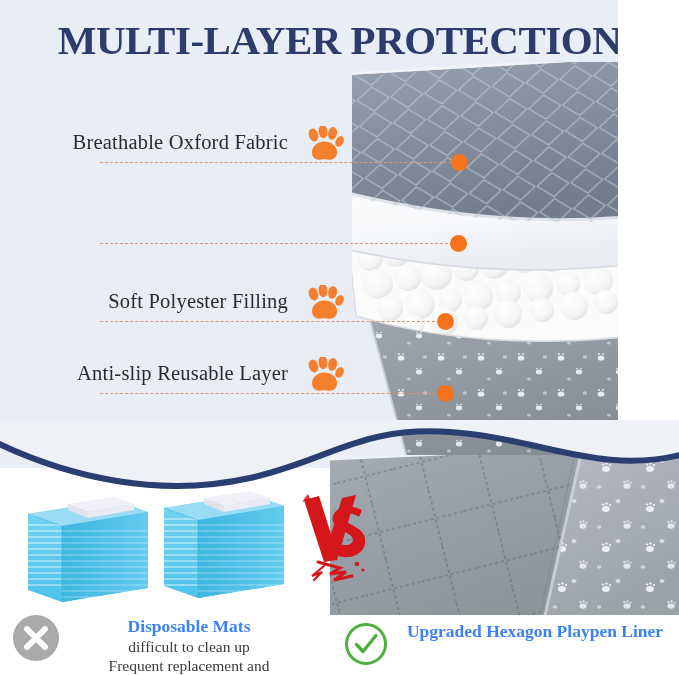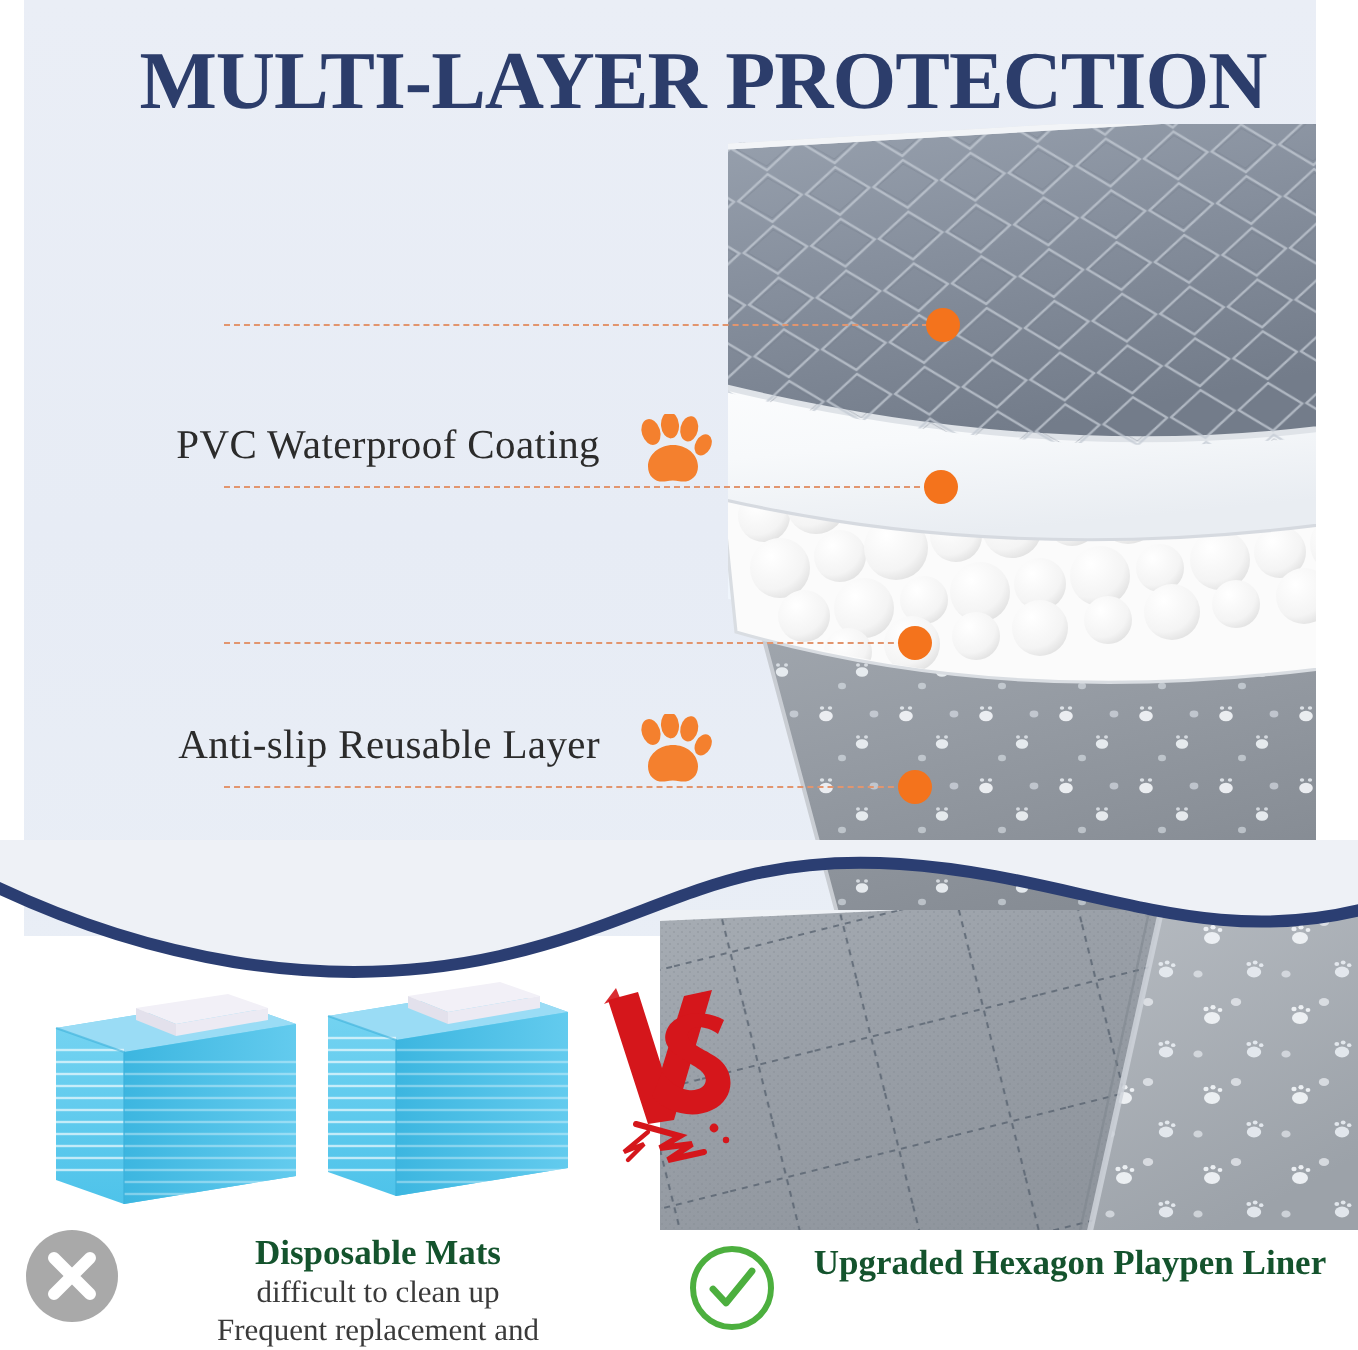--- a/index.html
+++ b/index.html
@@ -5,24 +5,23 @@
   html,body{margin:0;padding:0;}
   body{
     width:679px;height:675px;overflow:hidden;
     background:#ffffff;
     font-family:"Liberation Serif", serif;
   }
   #stage{position:relative;width:679px;height:675px;overflow:hidden;background:#ffffff;}
 
   
   #top-section{
-    position:absolute;left:12px;top:0;width:618px;height:480px;
+    position:absolute;left:0;top:0;width:618px;height:480px;
     background:linear-gradient(180deg,#eaeef6 0%,#e7ecf5 55%,#e9eef6 100%);
     overflow:hidden;
-    padding-left:28px;
   }
   #title{
     position:absolute;left:0;top:16px;width:679px;text-align:center;
     font-family:"Liberation Serif", serif;
     font-weight:bold;
     font-size:41px;
     letter-spacing:-0.5px;
     color:#2c3d6b;
     white-space:nowrap;
   }
@@ -69,21 +68,21 @@
   }
 
   .mats{position:absolute;}
   .vs{
     position:absolute;left:300px;top:492px;width:74px;height:90px;
   }
 
   .badge{position:absolute;}
   .cap-title{
     font-family:"Liberation Serif", serif;
-    font-weight:bold;font-size:17.5px;color:#14532d;white-space:nowrap;
+    font-weight:bold;font-size:17.5px;color:#3b82f6;white-space:nowrap;
   }
   .cap-sub{
     font-family:"Liberation Serif", serif;
     font-size:15.5px;color:#3a3a3a;line-height:19px;
   }
   .cap-block{position:absolute;text-align:center;}
 </style>
 </head>
 <body>
 
@@ -222,38 +221,50 @@
         <g>
           <path d="M-12 12 L327 -8 L327 148 Q170 174 -8 130 Z" fill="url(#gFab)" stroke="#dfe3e8" stroke-width="3"></path>
           <g clip-path="url(#clipFab)">
             <rect x="-20" y="-20" width="360" height="210" fill="url(#pDiamond)" opacity="0.9"></rect>
           </g>
           <path d="M-12 12 L327 -8" fill="none" stroke="#f2f4f7" stroke-width="3"></path>
         </g>
       </svg>
     </div>
 
-    <div class="lead" style="left:100px;top:162px;width:362px;"></div>
-    <div class="dot" style="left:451px;top:154px;"></div>
-
-    <div class="feature-row" style="top:212px;">
-      <div class="feature-label">PVC Waterproof Coating</div>
+    <div class="feature-row" style="top:131px;">
+      <div class="feature-label">Breathable Oxford Fabric</div>
       <div class="paw">
         <svg width="40" height="38" viewBox="0 0 40 38">
           <ellipse cx="9.5" cy="9" rx="4.6" ry="6.6" fill="#f4802e" transform="rotate(-18 9.5 9)"></ellipse>
           <ellipse cx="19" cy="5.6" rx="4.5" ry="6.6" fill="#f4802e" transform="rotate(-5 19 5.6)"></ellipse>
           <ellipse cx="28.6" cy="7.4" rx="4.4" ry="6.4" fill="#f4802e" transform="rotate(12 28.6 7.4)"></ellipse>
           <ellipse cx="35.6" cy="15.4" rx="3.9" ry="5.6" fill="#f4802e" transform="rotate(28 35.6 15.4)"></ellipse>
           <path d="M20.5 15.5 C27.5 15.5 33 20.4 33 26.2 C33 31.6 28.6 34.6 23.6 33.6 C21.6 33.2 19.2 33.2 17.2 33.6 C12.2 34.6 8 31.6 8 26.2 C8 20.4 13.5 15.5 20.5 15.5 Z" fill="#f4802e"></path>
         </svg>
       </div>
     </div>
+    <div class="lead" style="left:100px;top:162px;width:362px;"></div>
+    <div class="dot" style="left:451px;top:154px;"></div>
+
     <div class="lead" style="left:100px;top:243px;width:358px;"></div>
     <div class="dot" style="left:450px;top:235px;"></div>
 
+    <div class="feature-row" style="top:290px;">
+      <div class="feature-label">Soft Polyester Filling</div>
+      <div class="paw">
+        <svg width="40" height="38" viewBox="0 0 40 38">
+          <ellipse cx="9.5" cy="9" rx="4.6" ry="6.6" fill="#f4802e" transform="rotate(-18 9.5 9)"></ellipse>
+          <ellipse cx="19" cy="5.6" rx="4.5" ry="6.6" fill="#f4802e" transform="rotate(-5 19 5.6)"></ellipse>
+          <ellipse cx="28.6" cy="7.4" rx="4.4" ry="6.4" fill="#f4802e" transform="rotate(12 28.6 7.4)"></ellipse>
+          <ellipse cx="35.6" cy="15.4" rx="3.9" ry="5.6" fill="#f4802e" transform="rotate(28 35.6 15.4)"></ellipse>
+          <path d="M20.5 15.5 C27.5 15.5 33 20.4 33 26.2 C33 31.6 28.6 34.6 23.6 33.6 C21.6 33.2 19.2 33.2 17.2 33.6 C12.2 34.6 8 31.6 8 26.2 C8 20.4 13.5 15.5 20.5 15.5 Z" fill="#f4802e"></path>
+        </svg>
+      </div>
+    </div>
     <div class="lead" style="left:100px;top:321px;width:345px;"></div>
     <div class="dot" style="left:437px;top:313px;"></div>
 
     <div class="feature-row" style="top:362px;">
       <div class="feature-label">Anti-slip Reusable Layer</div>
       <div class="paw">
         <svg width="40" height="38" viewBox="0 0 40 38">
           <ellipse cx="9.5" cy="9" rx="4.6" ry="6.6" fill="#f4802e" transform="rotate(-18 9.5 9)"></ellipse>
           <ellipse cx="19" cy="5.6" rx="4.5" ry="6.6" fill="#f4802e" transform="rotate(-5 19 5.6)"></ellipse>
           <ellipse cx="28.6" cy="7.4" rx="4.4" ry="6.4" fill="#f4802e" transform="rotate(12 28.6 7.4)"></ellipse>

